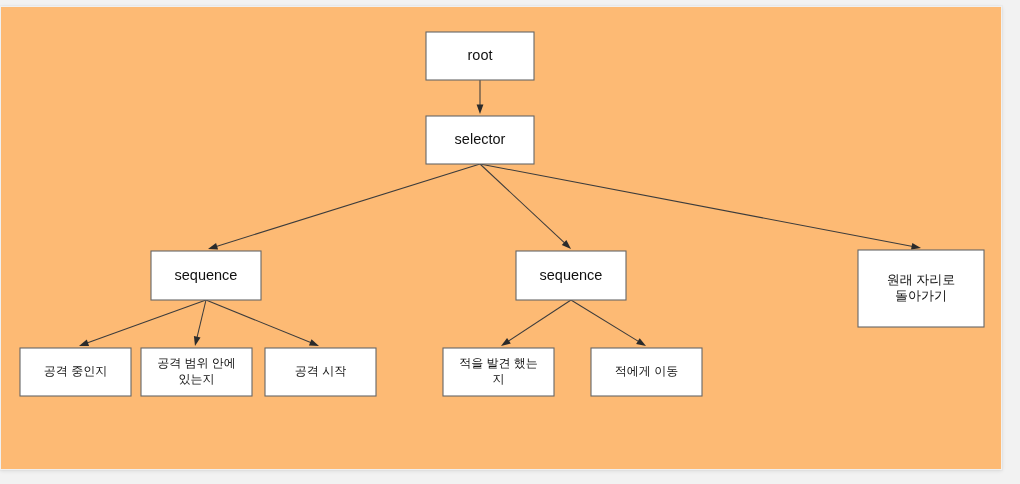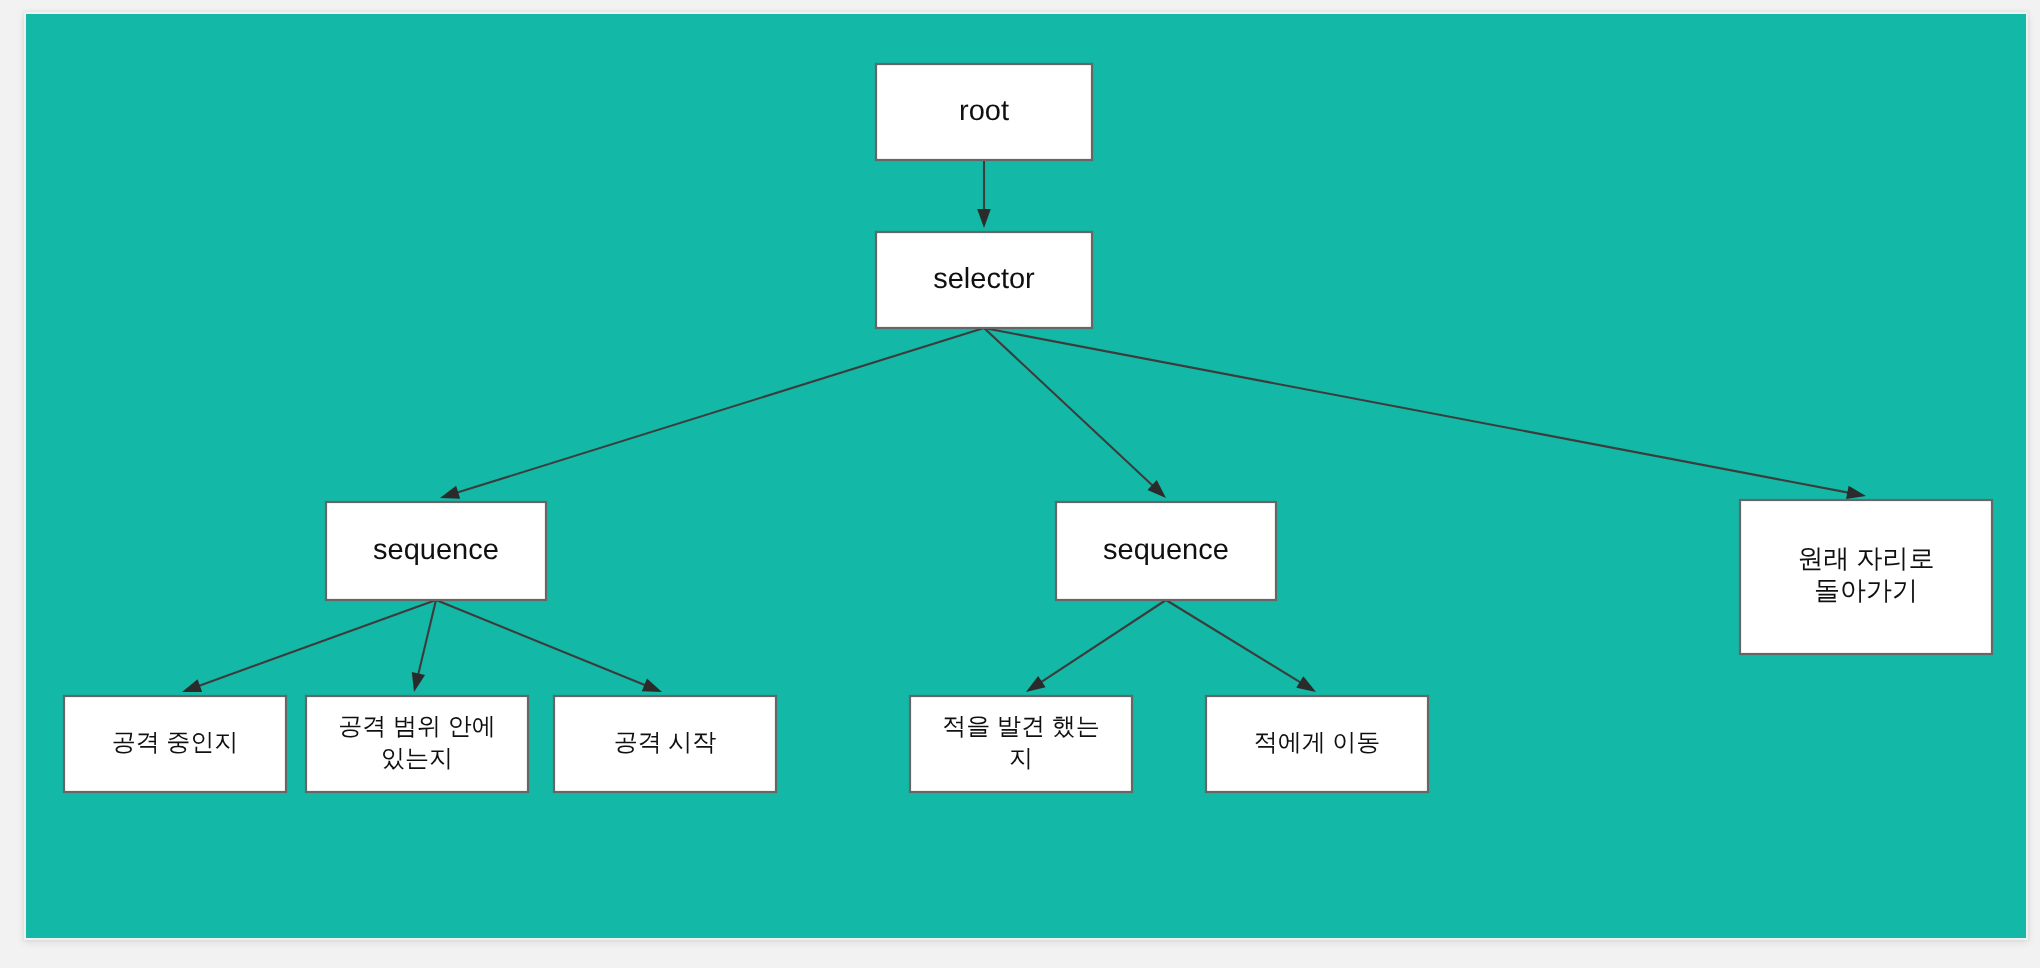--- a/index.html
+++ b/index.html
@@ -14,25 +14,25 @@
     overflow: hidden;
   }
   #app {
     position: relative;
     width: 1020px;
     height: 484px;
     background: #f2f2f2;
   }
   #canvas-sheet {
     position: absolute;
-    left: 12px;
+    left: 0;
     top: 6px;
     width: 1002px;
     height: 464px;
-    background: #14b8a6;
+    background: #fdba74;
     border: 1px solid #f0f0f0;
     box-shadow: 0 1px 4px rgba(0,0,0,0.10), 0 0 0 1px rgba(0,0,0,0.015);
     box-sizing: border-box;
     overflow: hidden;
   }
   #diagram {
     position: absolute;
     left: 0;
     top: 0;
     width: 1020px;

